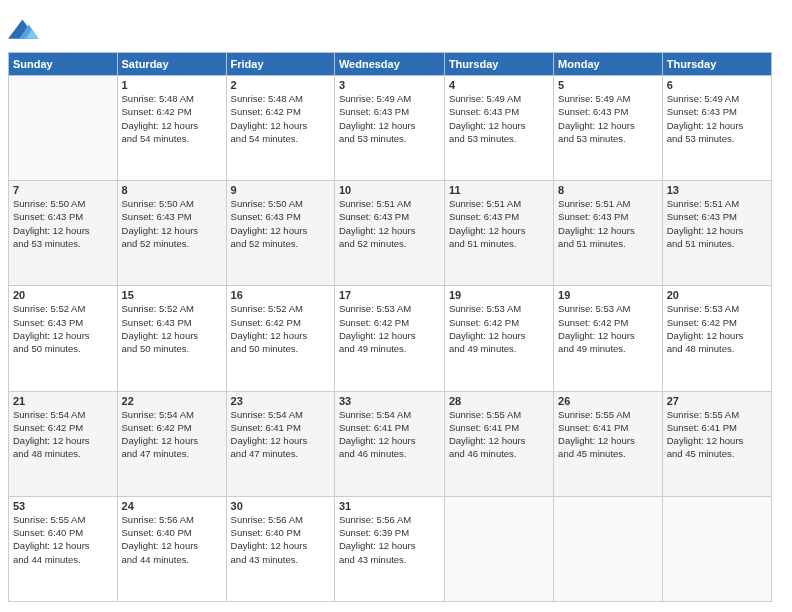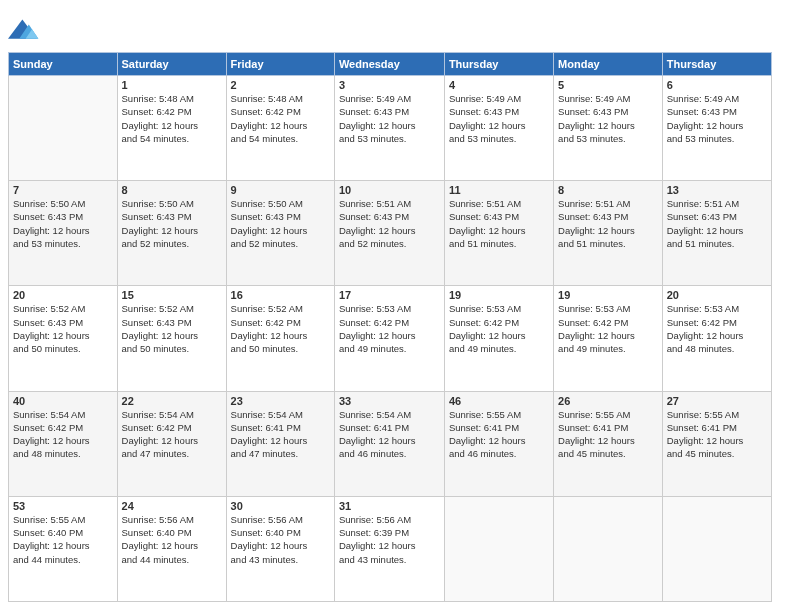--- a/index.html
+++ b/index.html
@@ -268,21 +268,21 @@
           <td>
             <span class="day-num">20</span>
             <div class="day-detail" style="white-space: pre-line;">Sunrise: 5:53 AM
 Sunset: 6:42 PM
 Daylight: 12 hours
 and 48 minutes.</div>
           </td>
         </tr>
         <tr>
           <td>
-            <span class="day-num">40</span>
+            <span class="day-num">21</span>
             <div class="day-detail" style="white-space: pre-line;">Sunrise: 5:54 AM
 Sunset: 6:42 PM
 Daylight: 12 hours
 and 48 minutes.</div>
           </td>
           <td>
             <span class="day-num">22</span>
             <div class="day-detail" style="white-space: pre-line;">Sunrise: 5:54 AM
 Sunset: 6:42 PM
 Daylight: 12 hours
@@ -296,21 +296,21 @@
 and 47 minutes.</div>
           </td>
           <td>
             <span class="day-num">33</span>
             <div class="day-detail" style="white-space: pre-line;">Sunrise: 5:54 AM
 Sunset: 6:41 PM
 Daylight: 12 hours
 and 46 minutes.</div>
           </td>
           <td>
-            <span class="day-num">46</span>
+            <span class="day-num">28</span>
             <div class="day-detail" style="white-space: pre-line;">Sunrise: 5:55 AM
 Sunset: 6:41 PM
 Daylight: 12 hours
 and 46 minutes.</div>
           </td>
           <td>
             <span class="day-num">26</span>
             <div class="day-detail" style="white-space: pre-line;">Sunrise: 5:55 AM
 Sunset: 6:41 PM
 Daylight: 12 hours

